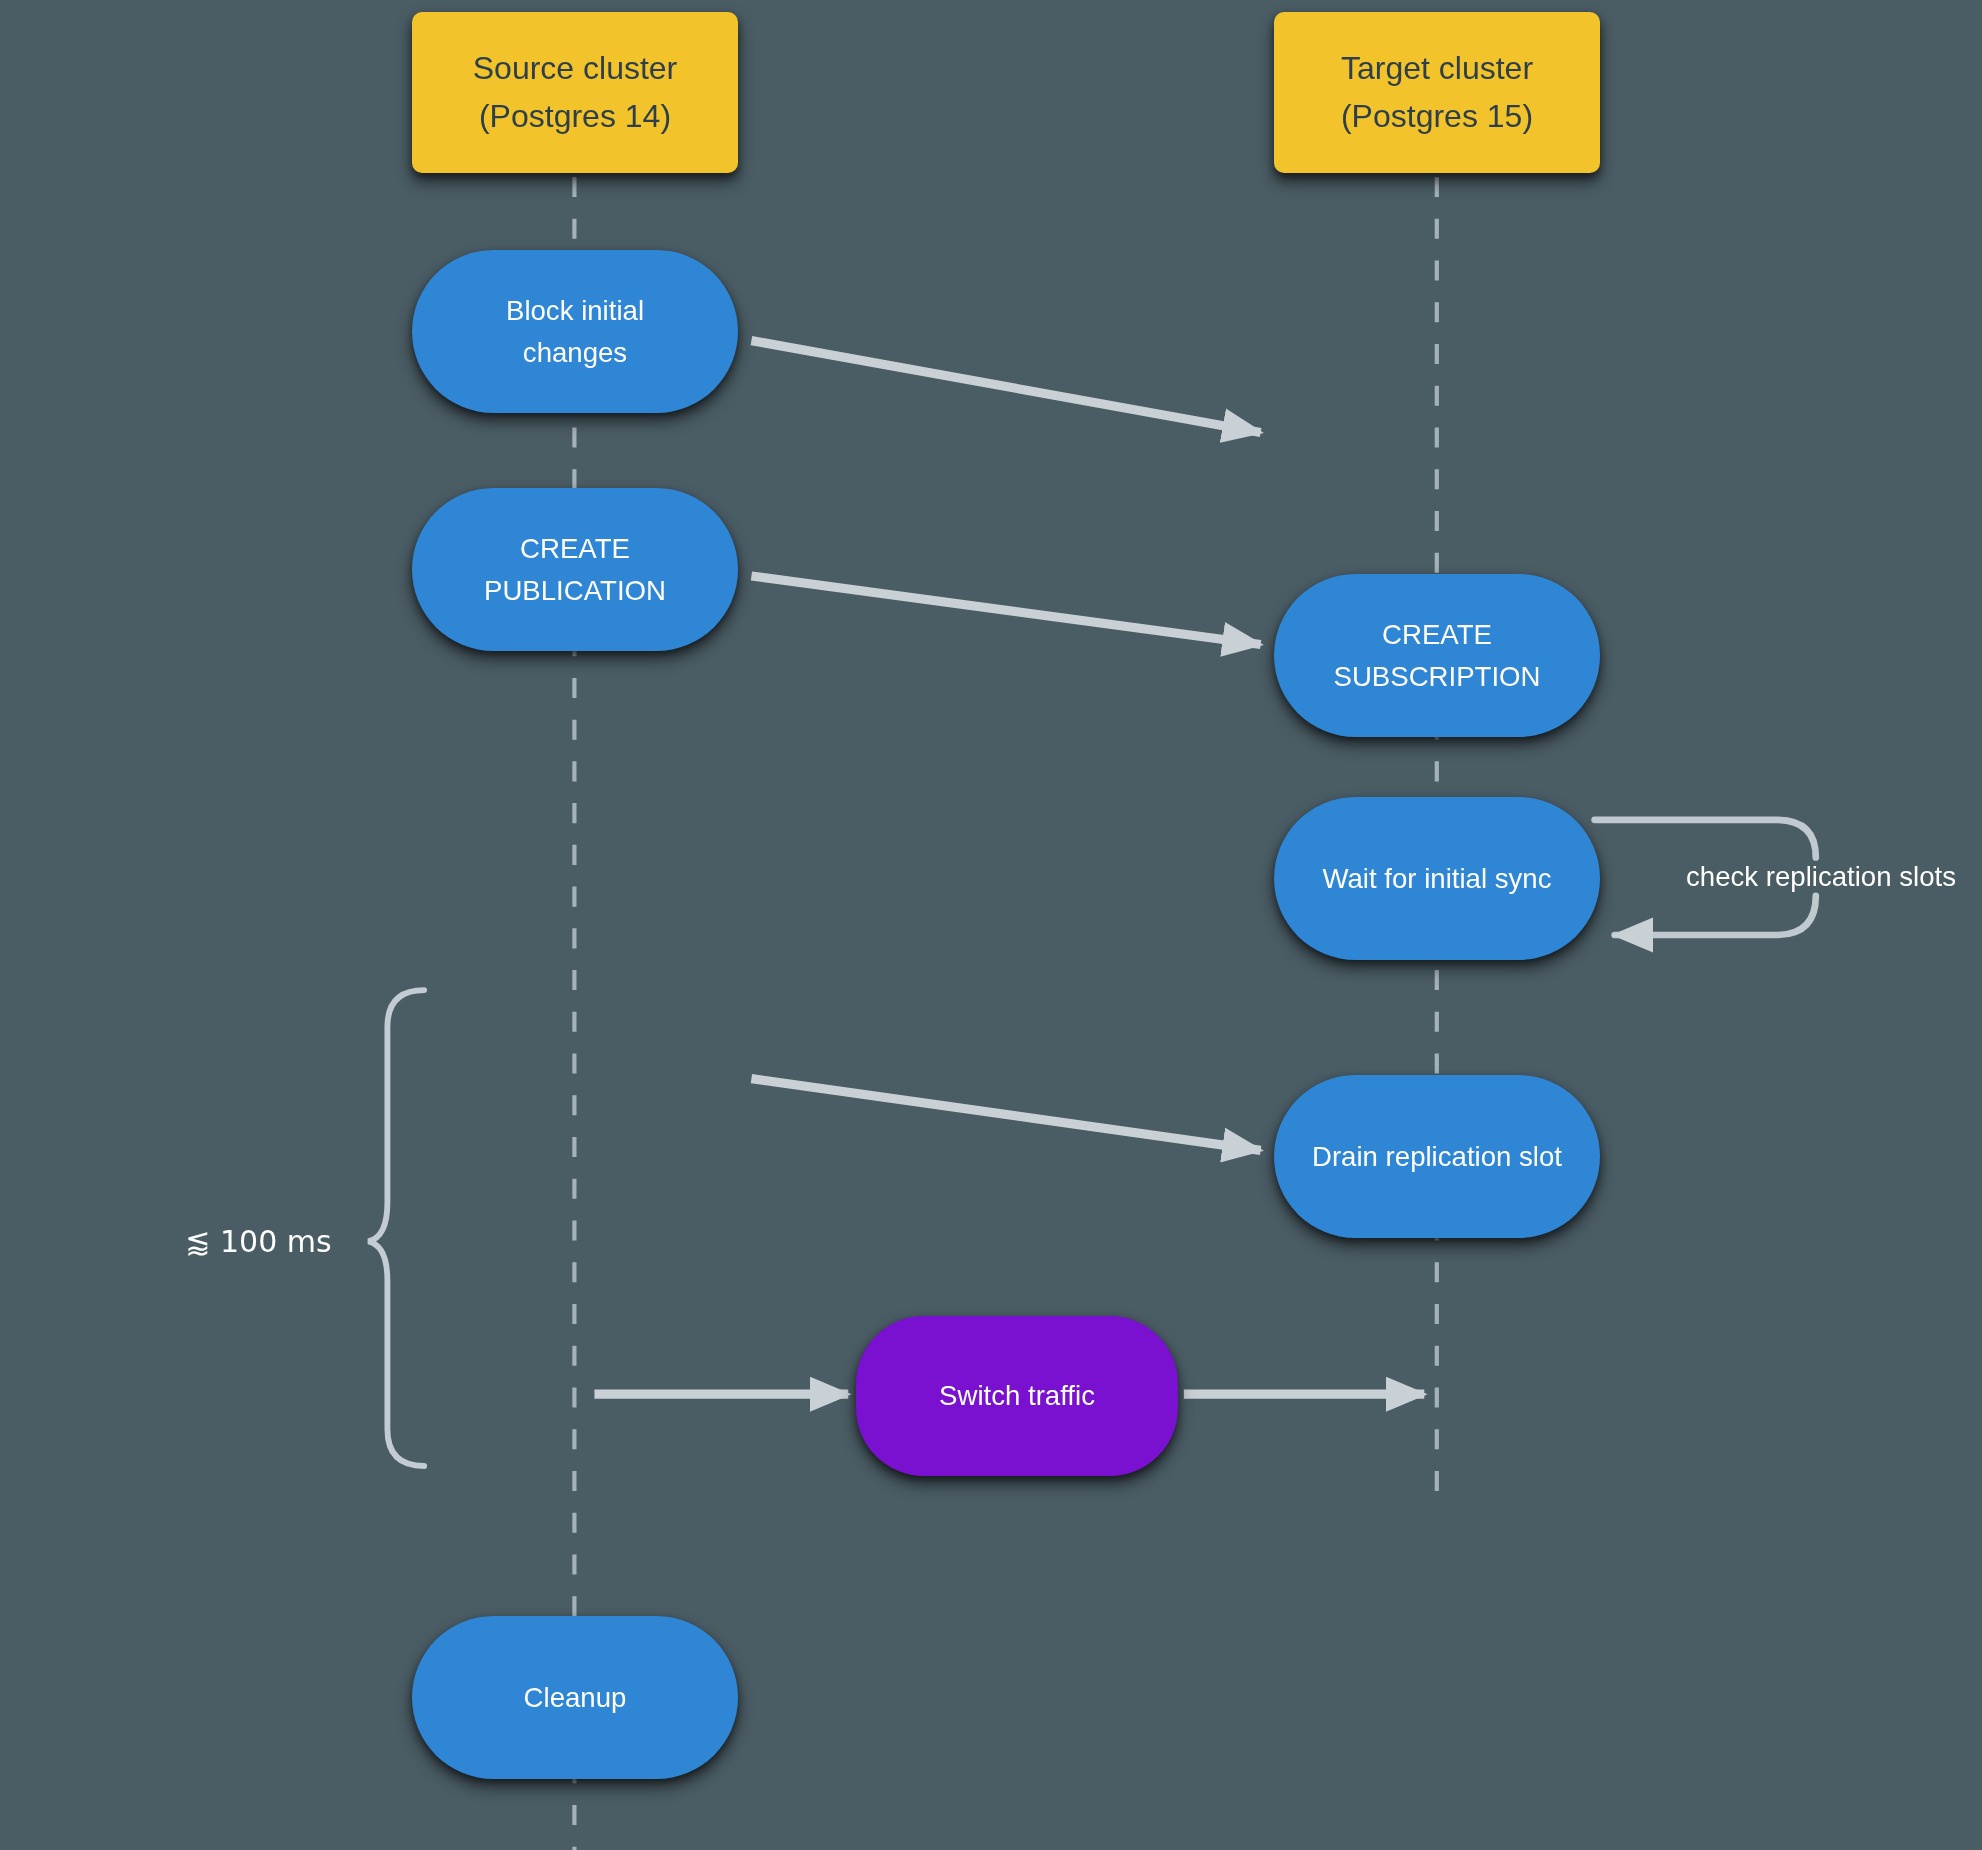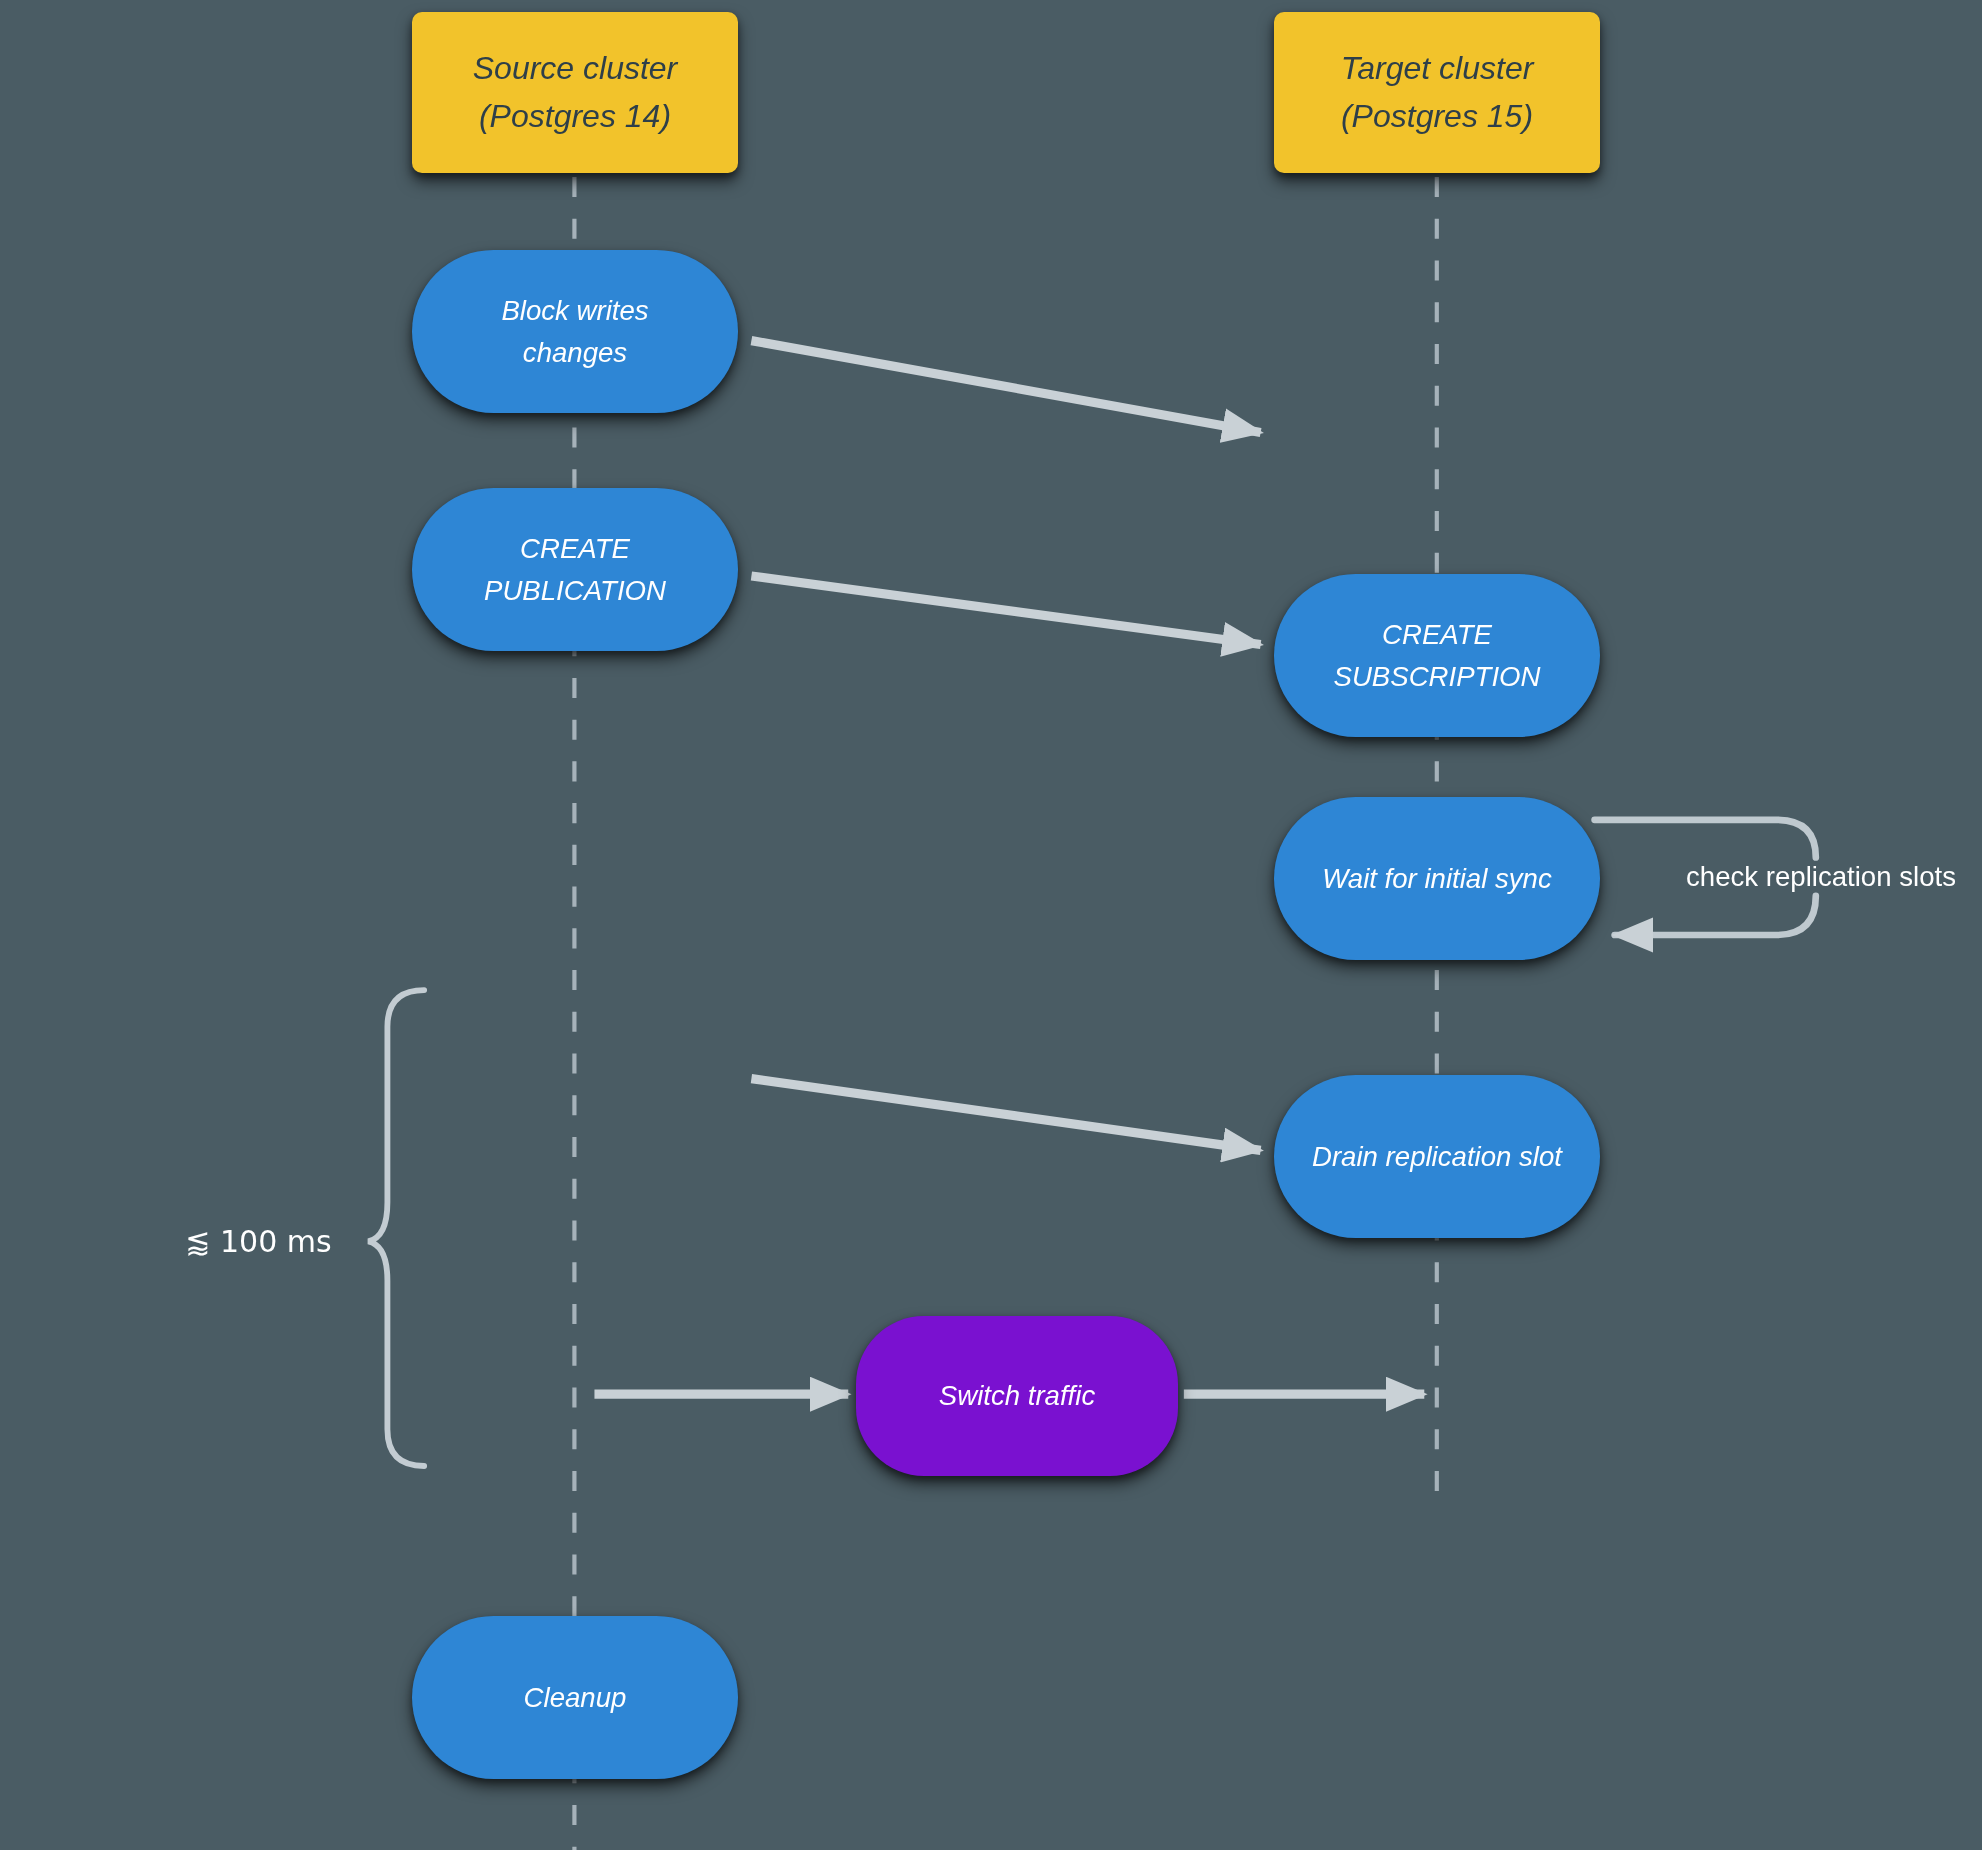--- a/index.html
+++ b/index.html
@@ -14,21 +14,20 @@
   .node{
     position:absolute;
     display:flex;align-items:center;justify-content:center;
     text-align:center;
     white-space:pre;
     color:#ffffff;
     font-size:27.6px;
     font-weight:500;
     line-height:1.5;
     box-shadow:0 8.3px 15px rgba(0,0,0,0.55), 0 3.3px 6.7px rgba(0,0,0,0.35);
-    font-style:italic;
   }
   .cluster{
     background:#f2c32b;
     color:#2e3f49;
     border-radius:10px;
     font-size:32px;
     font-weight:500;
   }
   .step{
     background:#2e86d5;
@@ -75,21 +74,21 @@
 
     <path d="M 508 1186 Q 464 1186 464 1230 V 1440 Q 464 1482 441 1487 Q 464 1492 464 1534 V 1712 Q 464 1756 508 1756" fill="none" stroke="#c3ccd2" stroke-width="7" stroke-linecap="round"></path>
   </svg>
 
   <div class="node cluster" style="left:412px;top:11.7px;width:326px;height:161px;">Source cluster
 (Postgres 14)</div>
 
   <div class="node cluster" style="left:1274px;top:11.7px;width:326px;height:161px;">Target cluster
 (Postgres 15)</div>
 
-  <div class="node step" style="left:412px;top:250px;width:326px;height:163px;">Block writes
+  <div class="node step" style="left:412px;top:250px;width:326px;height:163px;">Block initial
 changes</div>
 
   <div class="node step" style="left:412px;top:488px;width:326px;height:163px;">CREATE
 PUBLICATION</div>
 
 
   <div class="node step" style="left:412px;top:1616px;width:326px;height:163px;">Cleanup</div>
 
 
   <div class="node step" style="left:1274px;top:574px;width:326px;height:163px;">CREATE

